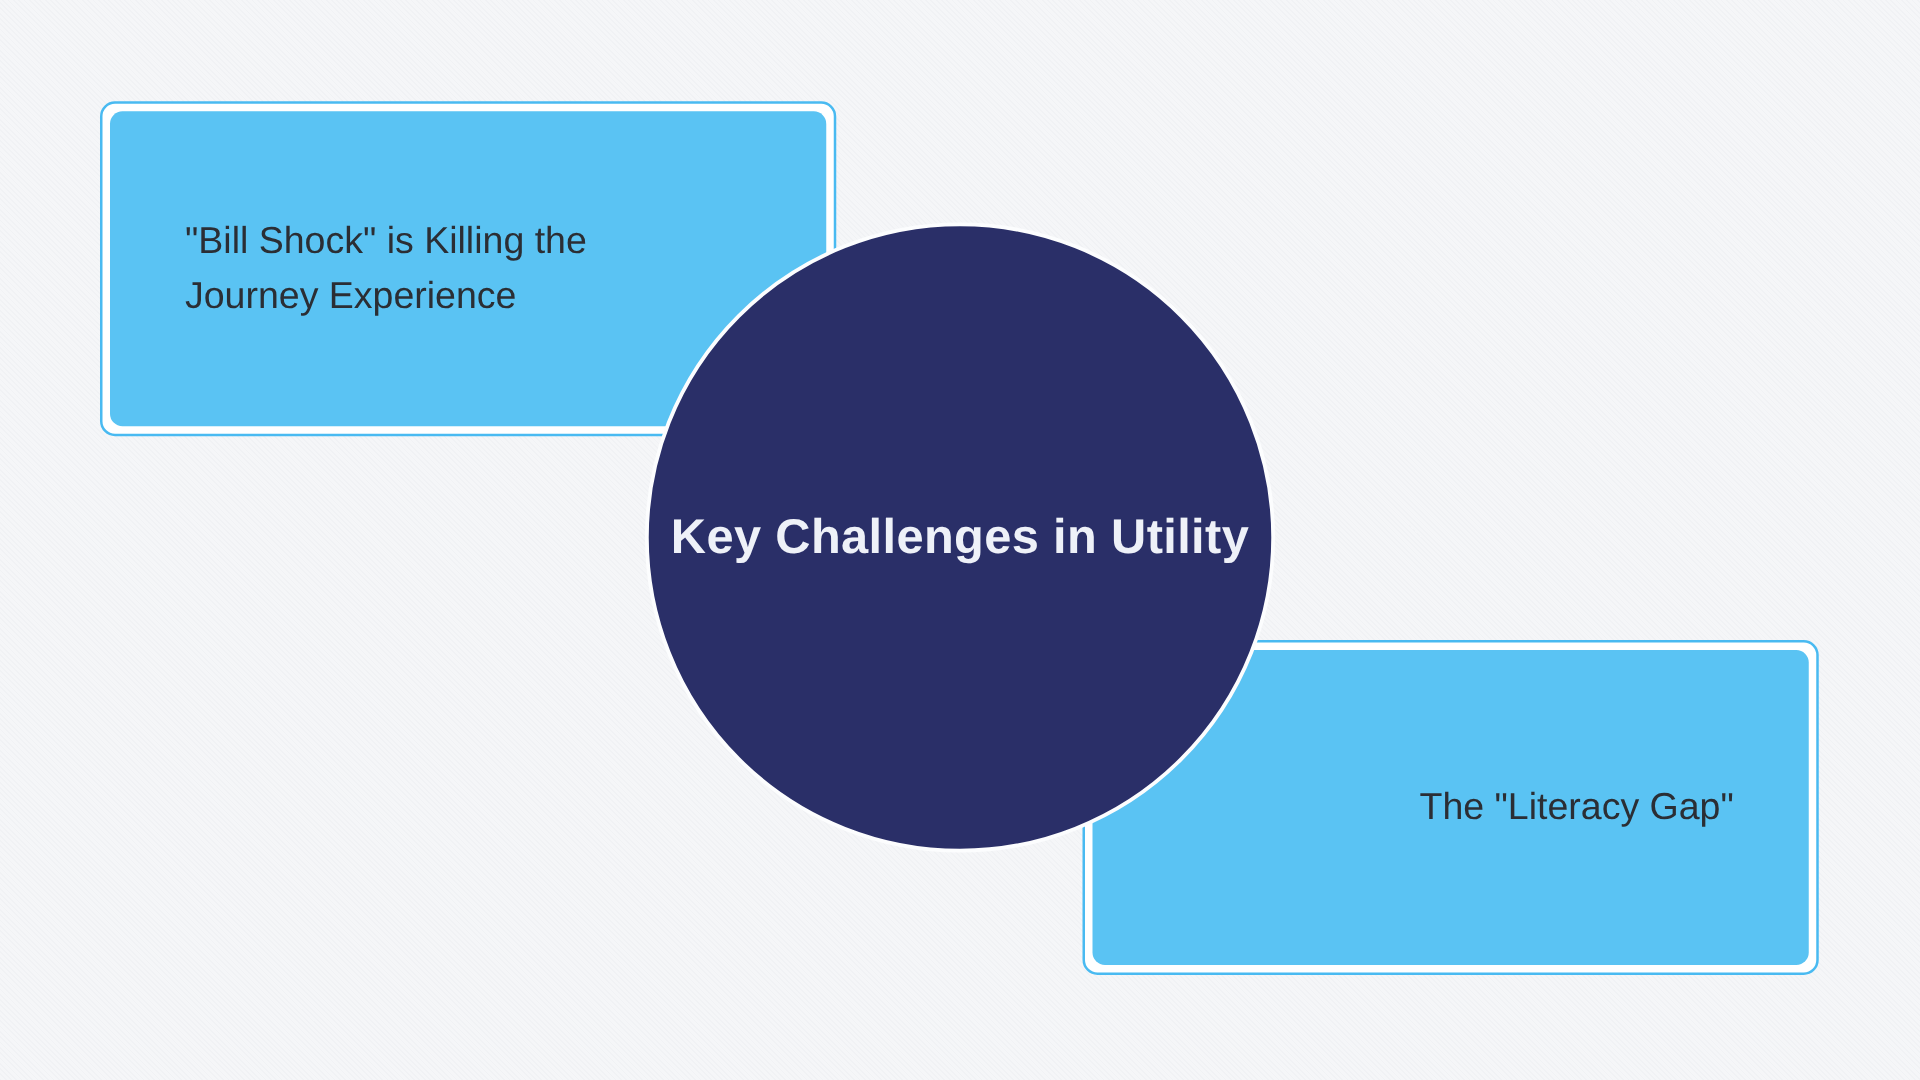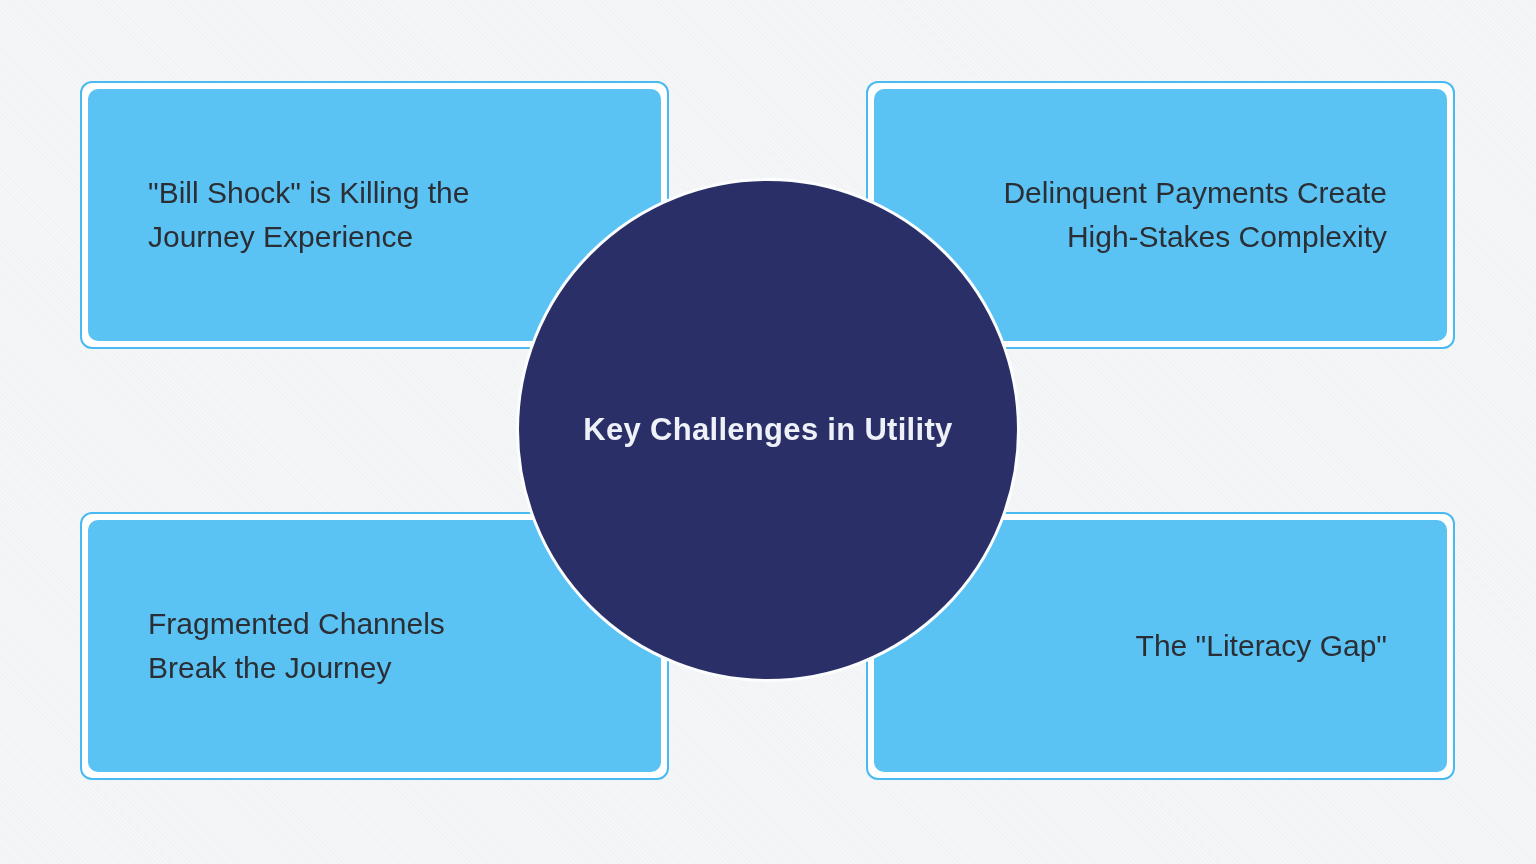--- a/index.html
+++ b/index.html
@@ -59,50 +59,38 @@
     display: flex;
     flex-direction: column;
     justify-content: center;
     align-items: center;
     text-align: center;
   }
   .circle-title-line {
     display: block;
     color: var(--title-text, #eef1f8);
     font-weight: bold;
-    font-size: 31px;
+    font-size: 39px;
     line-height: 46px;
     letter-spacing: 0.3px;
   }
 </style>
 </head>
 <body>
 
 <div class="canvas">
 
   <div class="card pos-top-left align-left">
     <div class="card-inner">
       <span class="card-line">"Bill Shock" is Killing the</span>
       <span class="card-line">Journey Experience</span>
     </div>
   </div>
 
-  <div class="card pos-top-right align-right">
-    <div class="card-inner">
-      <span class="card-line">Delinquent Payments Create</span>
-      <span class="card-line">High-Stakes Complexity</span>
-    </div>
-  </div>
 
-  <div class="card pos-bottom-left align-left">
-    <div class="card-inner">
-      <span class="card-line">Fragmented Channels</span>
-      <span class="card-line">Break the Journey</span>
-    </div>
-  </div>
 
   <div class="card pos-bottom-right align-right">
     <div class="card-inner">
       <span class="card-line">The "Literacy Gap"</span>
     </div>
   </div>
 
   <div class="circle">
     <span class="circle-title-line">Key Challenges in Utility</span>
   </div>

